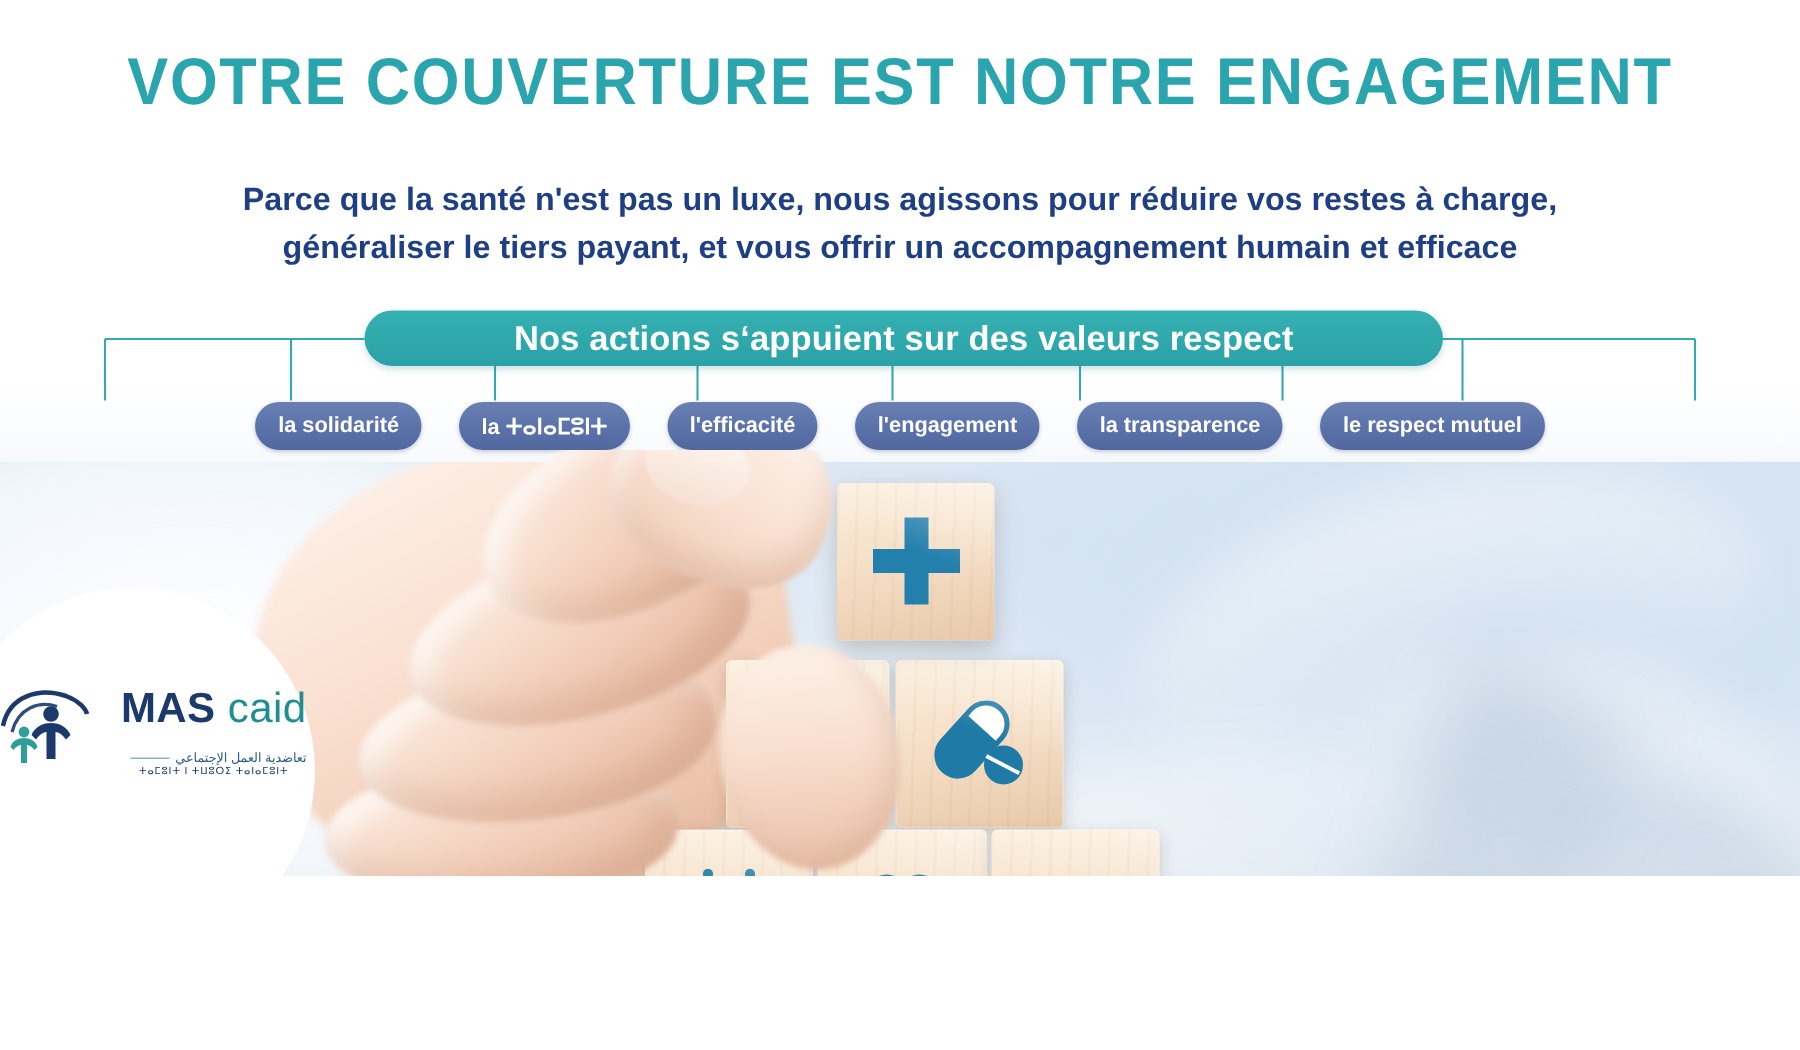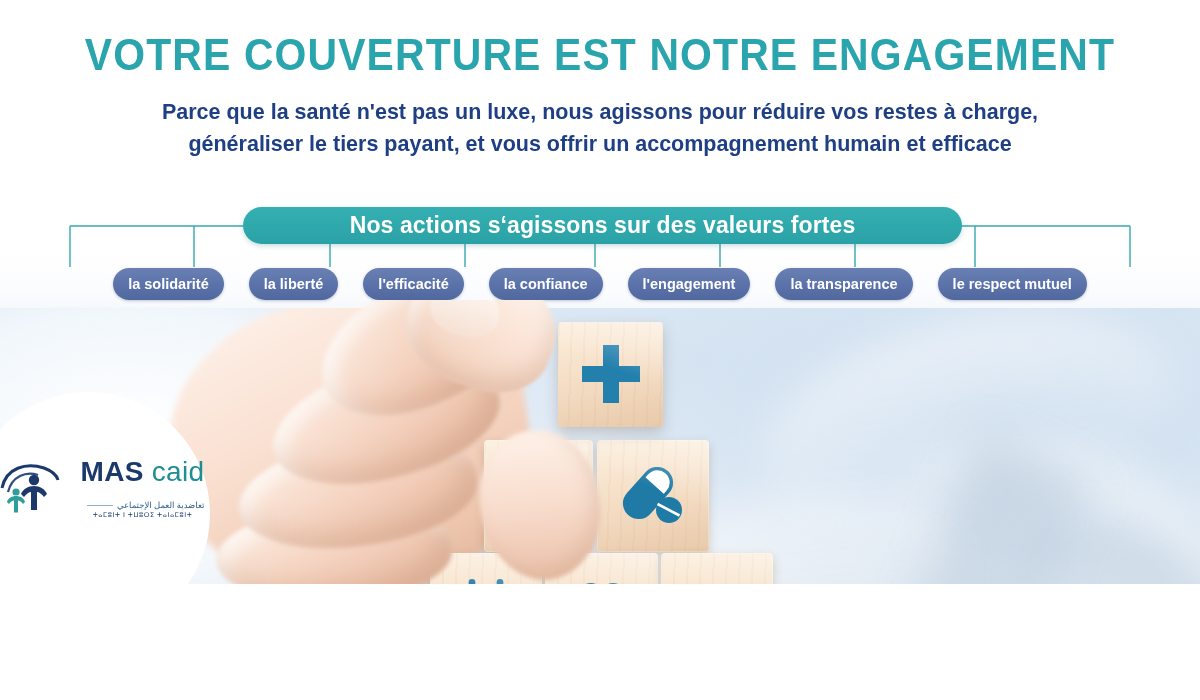--- a/index.html
+++ b/index.html
@@ -146,21 +146,21 @@
   }
   .icon-svg { display:block; }
 
   
   .logo-badge {
     position:absolute; left:-34px; bottom:-52px;
     width:244px; height:244px; border-radius:50%;
     background:#ffffff;
     display:flex; align-items:center; justify-content:center;
   }
-  .logo-inner { display:flex; align-items:center; gap:21px; transform:translate(14px,-26px); }
+  .logo-inner { display:flex; align-items:flex-start; gap:21px; transform:translate(14px,-26px); }
   .logo-mark { width:60px; height:52px; flex:0 0 auto; }
   .logo-text { display:flex; flex-direction:column; line-height:1; }
   .logo-word { font-size:28px; font-weight:700; letter-spacing:.3px; white-space:nowrap; }
   .logo-word .mas { color:#1b3a6b; }
   .logo-word .caid { color:#1f8e91; font-weight:400; }
   .logo-ar {
     display:flex; align-items:center; gap:4px; margin-top:15px;
     font-size:8.5px; color:#2a5c86; white-space:nowrap; direction:rtl;
   }
   .logo-ar .rule { display:block; height:1px; width:26px; background:#8fb0c9; }
@@ -173,21 +173,21 @@
   .title {
     position:absolute; left:0; top:30px; width:1200px;
     text-align:center;
     font-size:44px; font-weight:700;
     letter-spacing:1.2px;
     color:#2BA5AD;
     font-family:"Liberation Sans", sans-serif;
     transform:scaleX(0.93);
   }
   .subtitle {
-    position:absolute; left:100px; top:96px; width:1000px;
+    position:absolute; left:100px; top:117px; width:1000px;
     text-align:center;
     font-size:21.5px; font-weight:700;
     line-height:32px;
     color:#1f3f85;
   }
   .subtitle .l2 { display:block;text-align:center; }
 
   
   .connectors { position:absolute; left:0; top:200px; width:1200px; height:80px; }
   .connectors line { stroke:#35a9b0; stroke-width:1.4; }
@@ -335,28 +335,27 @@
     <line x1="1130" y1="26" x2="1130" y2="67"></line>
     <line x1="975" y1="26" x2="975" y2="67"></line>
     <line x1="330" y1="44" x2="330" y2="67"></line>
     <line x1="465" y1="44" x2="465" y2="67"></line>
     <line x1="595" y1="44" x2="595" y2="67"></line>
     <line x1="720" y1="44" x2="720" y2="67"></line>
     <line x1="855" y1="44" x2="855" y2="67"></line>
   </svg>
 
   <div class="valuebar">
-    <span>Nos actions s‘agissons sur des valeurs fortes</span>
+    <span>Nos actions s‘appuient sur des valeurs respect</span>
   </div>
 
   <div class="pills">
     <div class="pill">la solidarité</div>
-    <div class="pill">la liberté</div>
+    <div class="pill">la ⵜⴰⵏⴰⵎⵓⵏⵜ</div>
     <div class="pill">l'efficacité</div>
-    <div class="pill">la confiance</div>
     <div class="pill">l'engagement</div>
     <div class="pill">la transparence</div>
     <div class="pill">le respect mutuel</div>
   </div>
 
   <div class="logo-badge">
     <div class="logo-inner">
       <svg class="logo-mark" viewBox="0 0 60 52" aria-hidden="true">
         <path d="M2 26 C6 6 26 0 44 6 C52 9 57 14 58 18" fill="none" stroke="#1b3a6b" stroke-width="3"></path>
         <path d="M8 30 C12 14 26 9 38 13" fill="none" stroke="#1b3a6b" stroke-width="2.2" opacity=".9"></path>

